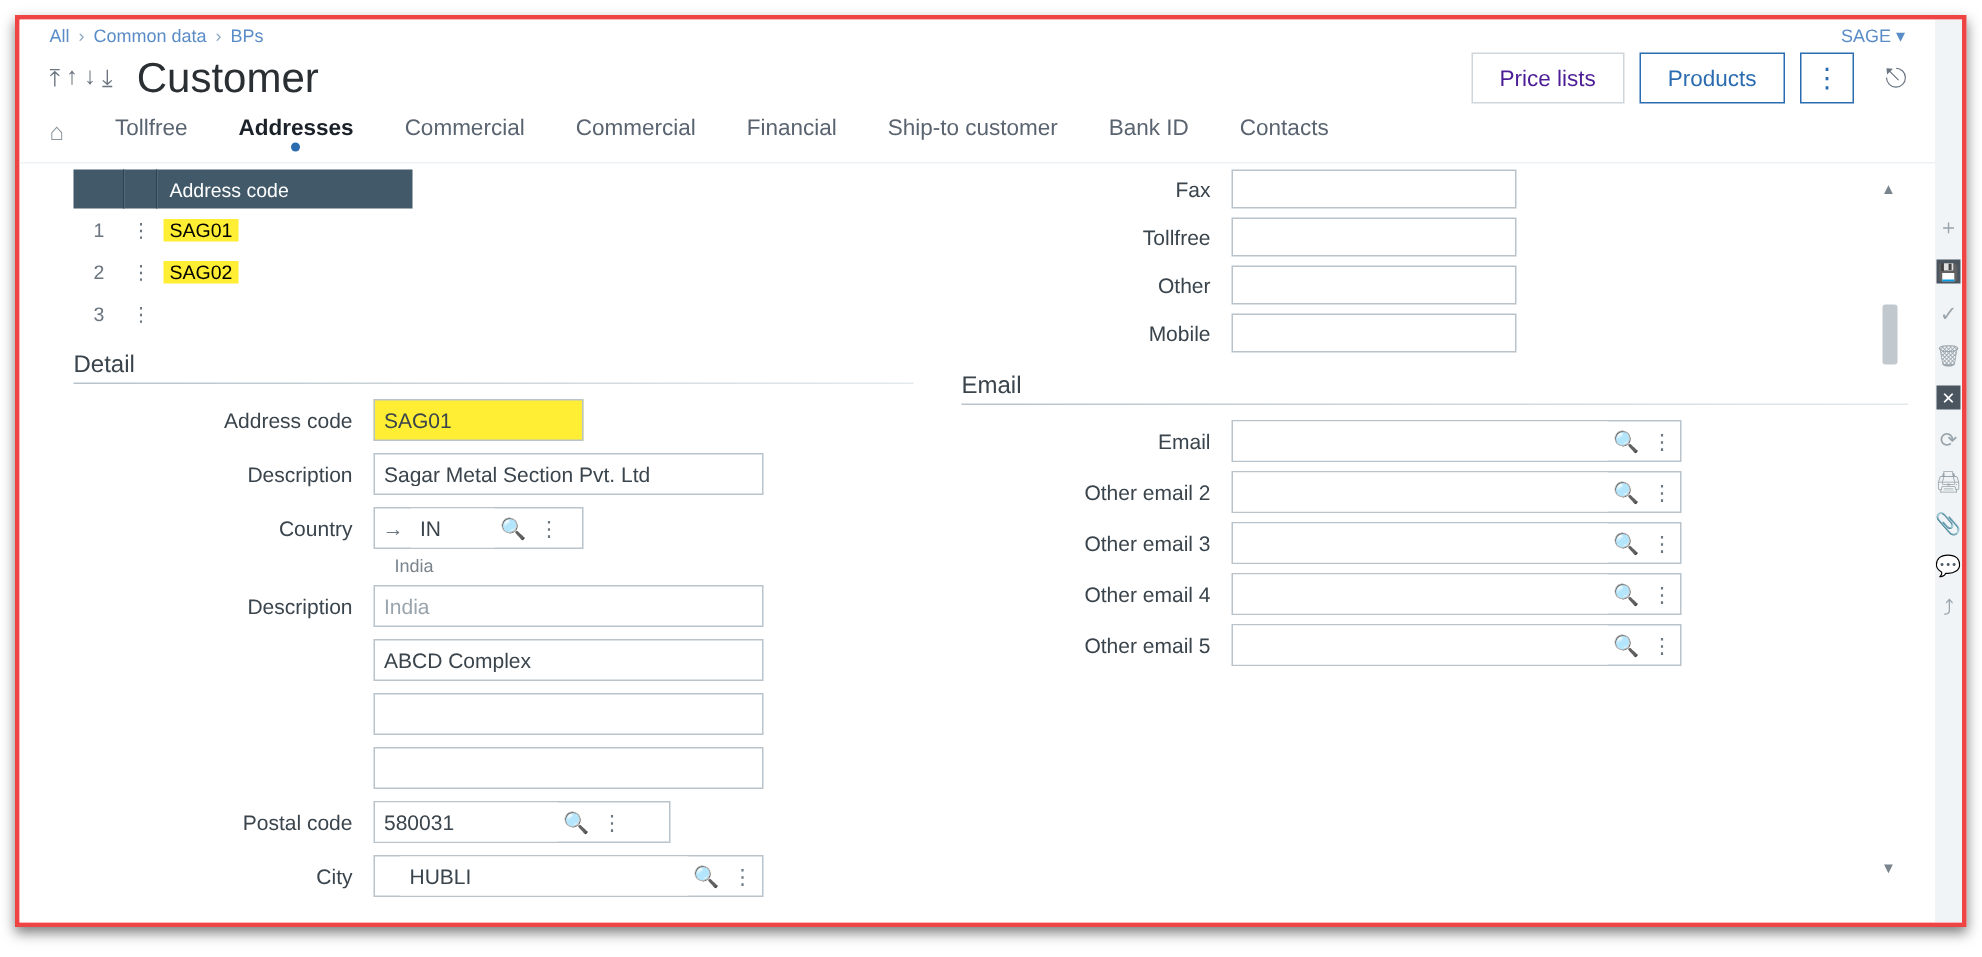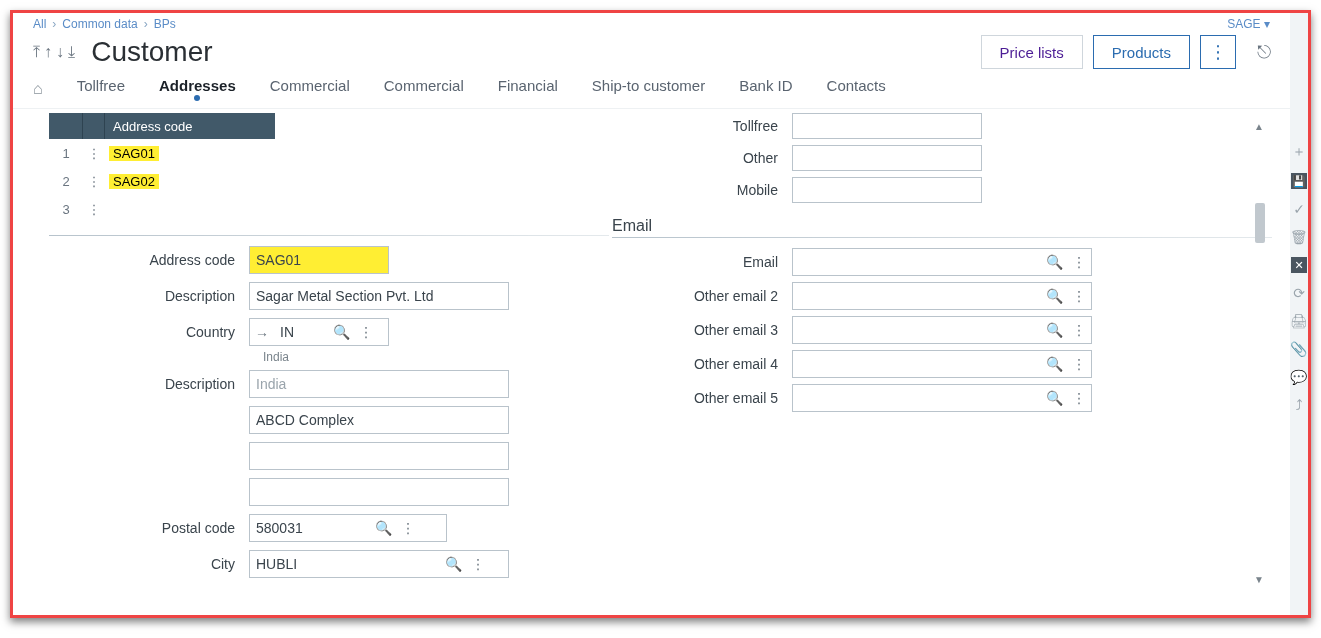--- a/index.html
+++ b/index.html
@@ -20,21 +20,21 @@
 .btn.disabled { border-color: #cfd6dc; color: #4c1d95; cursor: default; }
 .iconbtn { width: 36px; height: 34px; border: 1px solid #2b6cb0; color: #2b6cb0; display: flex; align-items: center; justify-content: center; font-size: 18px; cursor: pointer; }
 .exit { width: 28px; color: #6a7580; border: none; margin-left: 4px; }
 
 .tabs { display: flex; align-items: center; gap: 34px; padding: 0 20px 8px 20px; border-bottom: 1px solid #eef1f3; font-size: 15px; color: #5a6470; }
 .tabs .home { color: #8a949c; font-size: 16px; }
 .tabs .tab { cursor: pointer; padding-bottom: 6px; }
 .tabs .tab.active { color: #1b2128; font-weight: 600; position: relative; }
 .tabs .tab.active::after { content: ""; position: absolute; left: 50%; bottom: -1px; width: 6px; height: 6px; background: #2b6cb0; border-radius: 50%; transform: translateX(-50%); }
 
-.body { display: flex; padding: 4px 18px 10px 36px; gap: 3px; height: calc(100% - 108px); overflow: hidden; }
+.body { display: flex; padding: 4px 18px 10px 36px; gap: 32px; height: calc(100% - 108px); overflow: hidden; }
 .leftcol { width: 560px; flex: 0 0 560px; }
 .rightcol { flex: 1; }
 
 .grid { margin-bottom: 12px; }
 .grid-head { display: flex; }
 .grid-corner { width: 34px; height: 26px; background: #415969; border-right: 1px solid #2e4351; }
 .grid-corner2 { width: 22px; height: 26px; background: #415969; border-right: 1px solid #2e4351; }
 .grid-th { width: 170px; height: 26px; background: #415969; color: #fff; font-size: 13px; display: flex; align-items: center; padding-left: 8px; }
 .grid-row { display: flex; height: 28px; align-items: center; font-size: 13px; }
 .grid-num { width: 34px; text-align: center; color: #6a7580; }
@@ -129,20 +129,21 @@
         <div class="grid-dots">⋮</div>
         <div class="grid-cell"><span class="hl">SAG02</span></div>
       </div>
       <div class="grid-row">
         <div class="grid-num">3</div>
         <div class="grid-dots">⋮</div>
         <div class="grid-cell"></div>
       </div>
     </div>
 
+    <div class="section-title">Detail</div>
     <div class="section-sep"></div>
 
     <div class="frow">
       <div class="flab">Address code</div>
       <div class="fval"><input style="width: 140px;" class="hl-input" value="SAG01"></div>
     </div>
     <style>.hl-input{background:#ffee33 !important;}</style>
     <div class="frow">
       <div class="flab">Description</div>
       <div class="fval"><input style="width: 260px;" value="Sagar Metal Section Pvt. Ltd"></div>
@@ -182,29 +183,33 @@
           <input style="width: 122px;" value="580031">
           <span class="lk-ico">🔍</span>
           <span class="lk-ico">⋮</span>
         </div>
       </div>
     </div>
     <div class="frow">
       <div class="flab">City</div>
       <div class="fval">
         <div class="lookup" style="width:260px">
-          <input style="width: 192px;" value="HUBLI">
+          <input style="width: 192px; margin-left: 17px;" value="HUBLI">
           <span class="lk-ico">🔍</span>
           <span class="lk-ico">⋮</span>
         </div>
       </div>
     </div>
   </div>
 
   <div class="rightcol">
+    <div class="rfrow">
+            <div class="rlab">Fax</div>
+            <input class="rinput" style="">
+          </div>
     <div class="rfrow">
             <div class="rlab">Tollfree</div>
             <input class="rinput" style="">
           </div>
     <div class="rfrow">
             <div class="rlab">Other</div>
             <input class="rinput" style="">
           </div>
     <div class="rfrow">
             <div class="rlab">Mobile</div>

